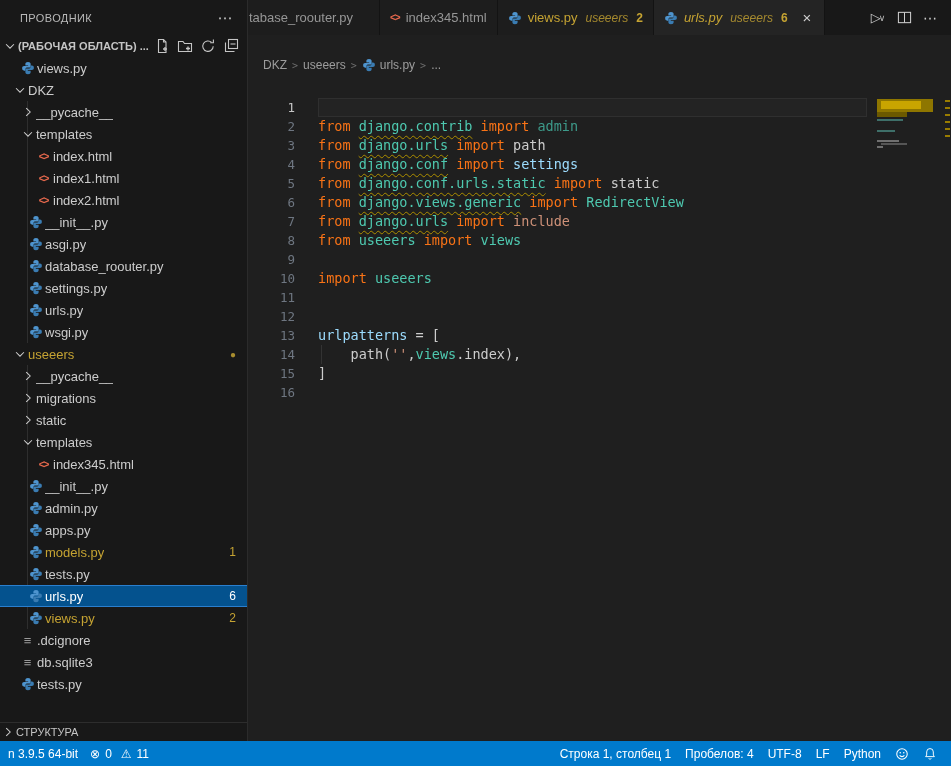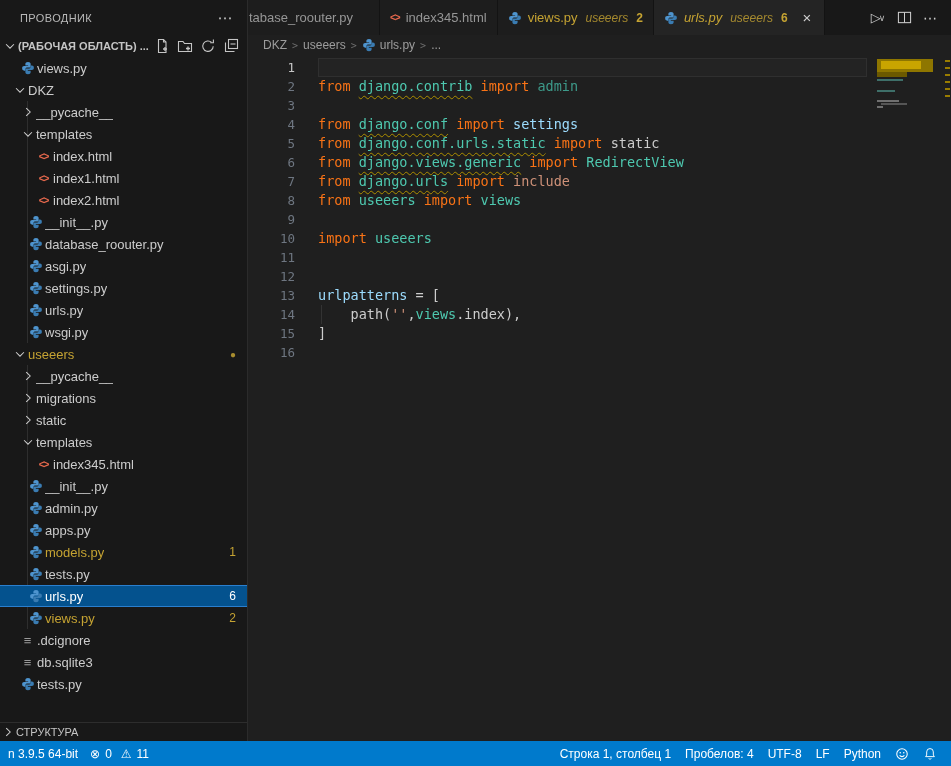--- a/index.html
+++ b/index.html
@@ -23,21 +23,21 @@
   .trow .lbl{overflow:hidden;text-overflow:ellipsis;}
   .trow .badge{margin-left:auto;margin-right:11px;font-size:12px;color:#c5a332;}
   .trow.sel .badge{color:#ffffff;}
   .trow .dot{margin-left:auto;margin-right:11px;font-size:10px;color:#a88d2e;}
   .gold{color:#c5a332;}
   .htmlglyph{color:#e8694d;font-size:10px;font-weight:bold;letter-spacing:-1px;}
   .fileglyph{color:#9a9a9a;font-size:13px;}
   .outline{margin-top:auto;height:18px;min-height:18px;border-top:1px solid #2d2d2d;display:flex;align-items:center;font-size:11px;font-weight:normal;color:#c5c5c5;cursor:pointer;}
 
   
-  .editor-col{flex:1;display:flex;flex-direction:column;min-width:0;background:#1f1f1f;}
+  .editor-col{flex:1;display:flex;flex-direction:column;min-width:0;background:#1f1f1f;gap:20px;}
   .tabbar{height:35px;min-height:35px;background:#181818;display:flex;align-items:stretch;}
   .tab{display:flex;align-items:center;padding:0 10px;font-size:13px;color:#969696;background:#1d1d1d;border-right:1px solid #131313;gap:6px;cursor:pointer;white-space:nowrap;}
   .tab.clipped{width:120px;overflow:hidden;padding-left:1px;}
   .tab.active{background:#242424;}
   .tab .tlabel.it, .tab .dir{font-style:italic;}
   .tab .dir{font-size:12px;opacity:.8;margin-left:2px;}
   .tab .tbadge{font-size:12px;font-weight:bold;margin-left:2px;}
   .tab .close{margin-left:6px;color:#cfcfcf;font-size:15px;line-height:1;padding:1px 3px;border-radius:3px;}
   .tab-actions{margin-left:auto;display:flex;align-items:center;gap:4px;padding:0 10px;color:#cfcfcf;}
   .tab-actions .act{display:flex;align-items:center;justify-content:center;min-width:22px;height:22px;cursor:pointer;font-size:14px;border-radius:3px;}
@@ -202,32 +202,32 @@
           </div>
           <div class="trow">
             <div class="guide"></div>
             <span style="display: inline-block; width: 26px;"></span>
             <span class="ficon">
               <svg width="14" height="14" viewBox="0 0 16 16">
                 <path d="M8 1C6 1 5 1.9 5 3.2V5h3.2v.8H3.6C2.1 5.8 1.3 6.8 1.3 8.4S2.1 11 3.6 11H5V9.3C5 8 6 7.3 7.4 7.3H11V3.2C11 1.9 10 1 8 1z" fill="#4e94ce"></path>
                 <path d="M8 15c2 0 3-.9 3-2.2V11H7.8v-.8h4.6c1.5 0 2.3-1 2.3-2.6S13.9 5 12.4 5H11v1.7C11 8 10 8.7 8.6 8.7H5v4.1C5 14.1 6 15 8 15z" fill="#3a7cb2"></path>
               </svg>
             </span>
+            <span class="lbl">asgi.py</span>
+          </div>
+          <div class="trow">
+            <div class="guide"></div>
+            <span style="display: inline-block; width: 26px;"></span>
+            <span class="ficon">
+              <svg width="14" height="14" viewBox="0 0 16 16">
+                <path d="M8 1C6 1 5 1.9 5 3.2V5h3.2v.8H3.6C2.1 5.8 1.3 6.8 1.3 8.4S2.1 11 3.6 11H5V9.3C5 8 6 7.3 7.4 7.3H11V3.2C11 1.9 10 1 8 1z" fill="#4e94ce"></path>
+                <path d="M8 15c2 0 3-.9 3-2.2V11H7.8v-.8h4.6c1.5 0 2.3-1 2.3-2.6S13.9 5 12.4 5H11v1.7C11 8 10 8.7 8.6 8.7H5v4.1C5 14.1 6 15 8 15z" fill="#3a7cb2"></path>
+              </svg>
+            </span>
             <span class="lbl">database_roouter.py</span>
-          </div>
-          <div class="trow">
-            <div class="guide"></div>
-            <span style="display: inline-block; width: 26px;"></span>
-            <span class="ficon">
-              <svg width="14" height="14" viewBox="0 0 16 16">
-                <path d="M8 1C6 1 5 1.9 5 3.2V5h3.2v.8H3.6C2.1 5.8 1.3 6.8 1.3 8.4S2.1 11 3.6 11H5V9.3C5 8 6 7.3 7.4 7.3H11V3.2C11 1.9 10 1 8 1z" fill="#4e94ce"></path>
-                <path d="M8 15c2 0 3-.9 3-2.2V11H7.8v-.8h4.6c1.5 0 2.3-1 2.3-2.6S13.9 5 12.4 5H11v1.7C11 8 10 8.7 8.6 8.7H5v4.1C5 14.1 6 15 8 15z" fill="#3a7cb2"></path>
-              </svg>
-            </span>
-            <span class="lbl">asgi.py</span>
           </div>
           <div class="trow">
             <div class="guide"></div>
             <span style="display: inline-block; width: 26px;"></span>
             <span class="ficon">
               <svg width="14" height="14" viewBox="0 0 16 16">
                 <path d="M8 1C6 1 5 1.9 5 3.2V5h3.2v.8H3.6C2.1 5.8 1.3 6.8 1.3 8.4S2.1 11 3.6 11H5V9.3C5 8 6 7.3 7.4 7.3H11V3.2C11 1.9 10 1 8 1z" fill="#4e94ce"></path>
                 <path d="M8 15c2 0 3-.9 3-2.2V11H7.8v-.8h4.6c1.5 0 2.3-1 2.3-2.6S13.9 5 12.4 5H11v1.7C11 8 10 8.7 8.6 8.7H5v4.1C5 14.1 6 15 8 15z" fill="#3a7cb2"></path>
               </svg>
             </span>
@@ -503,20 +503,21 @@
             <div class="code-line current">
               <span class="ln">1</span>
               <span class="lc"></span>
             </div>
             <div class="code-line">
               <span class="ln">2</span>
               <span class="lc"><span class="c-kw">from </span><span class="c-mod sq">django.contrib</span><span class="c-pl"> </span><span class="c-kw">import</span><span class="c-dim"> admin</span></span>
             </div>
             <div class="code-line">
               <span class="ln">3</span>
+              <span class="lc"><span class="c-kw">from </span><span class="c-mod sq">django.urls</span><span class="c-pl"> </span><span class="c-kw">import</span><span class="c-pl"> path</span></span>
             </div>
             <div class="code-line">
               <span class="ln">4</span>
               <span class="lc"><span class="c-kw">from </span><span class="c-mod sq">django.conf</span><span class="c-pl"> </span><span class="c-kw">import</span><span class="c-var"> settings</span></span>
             </div>
             <div class="code-line">
               <span class="ln">5</span>
               <span class="lc"><span class="c-kw">from </span><span class="c-mod sq">django.conf.urls.static</span><span class="c-pl"> </span><span class="c-kw">import</span><span class="c-pl"> static</span></span>
             </div>
             <div class="code-line">

